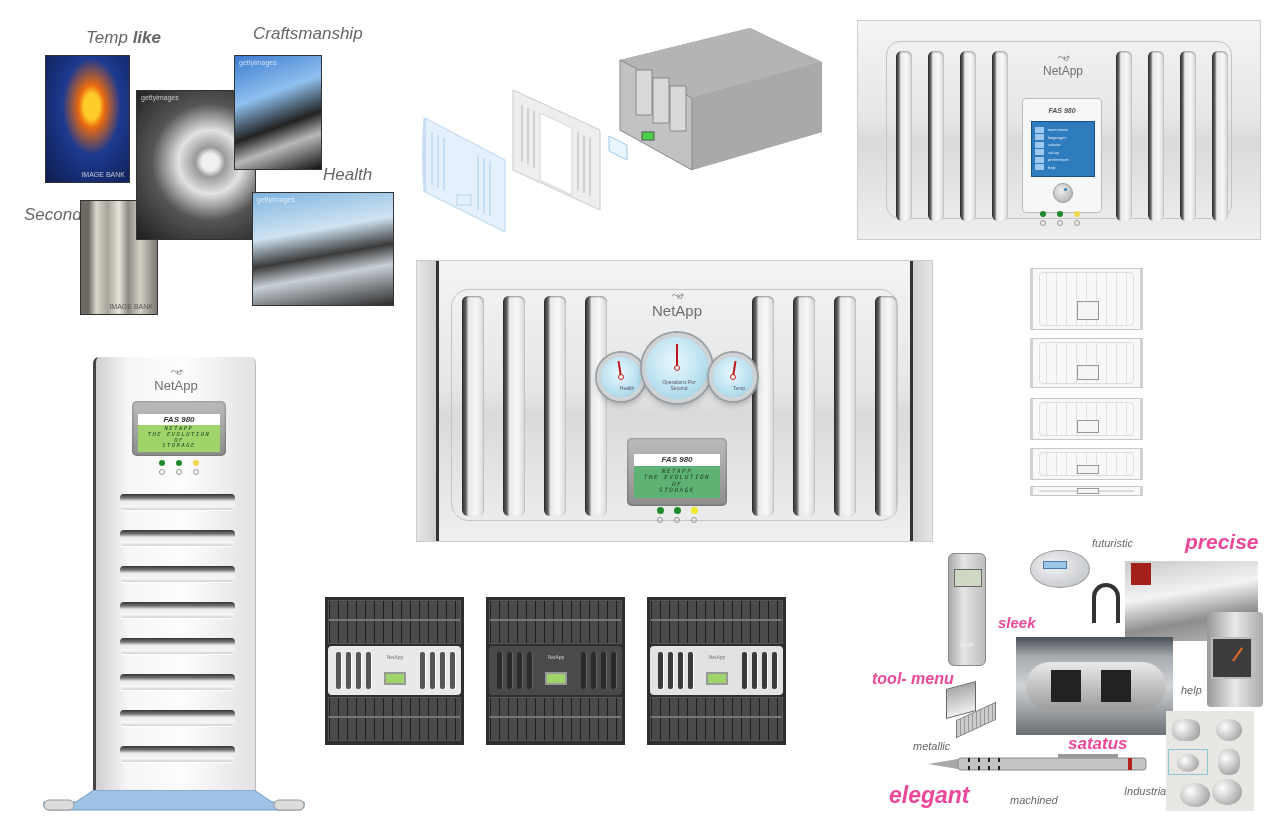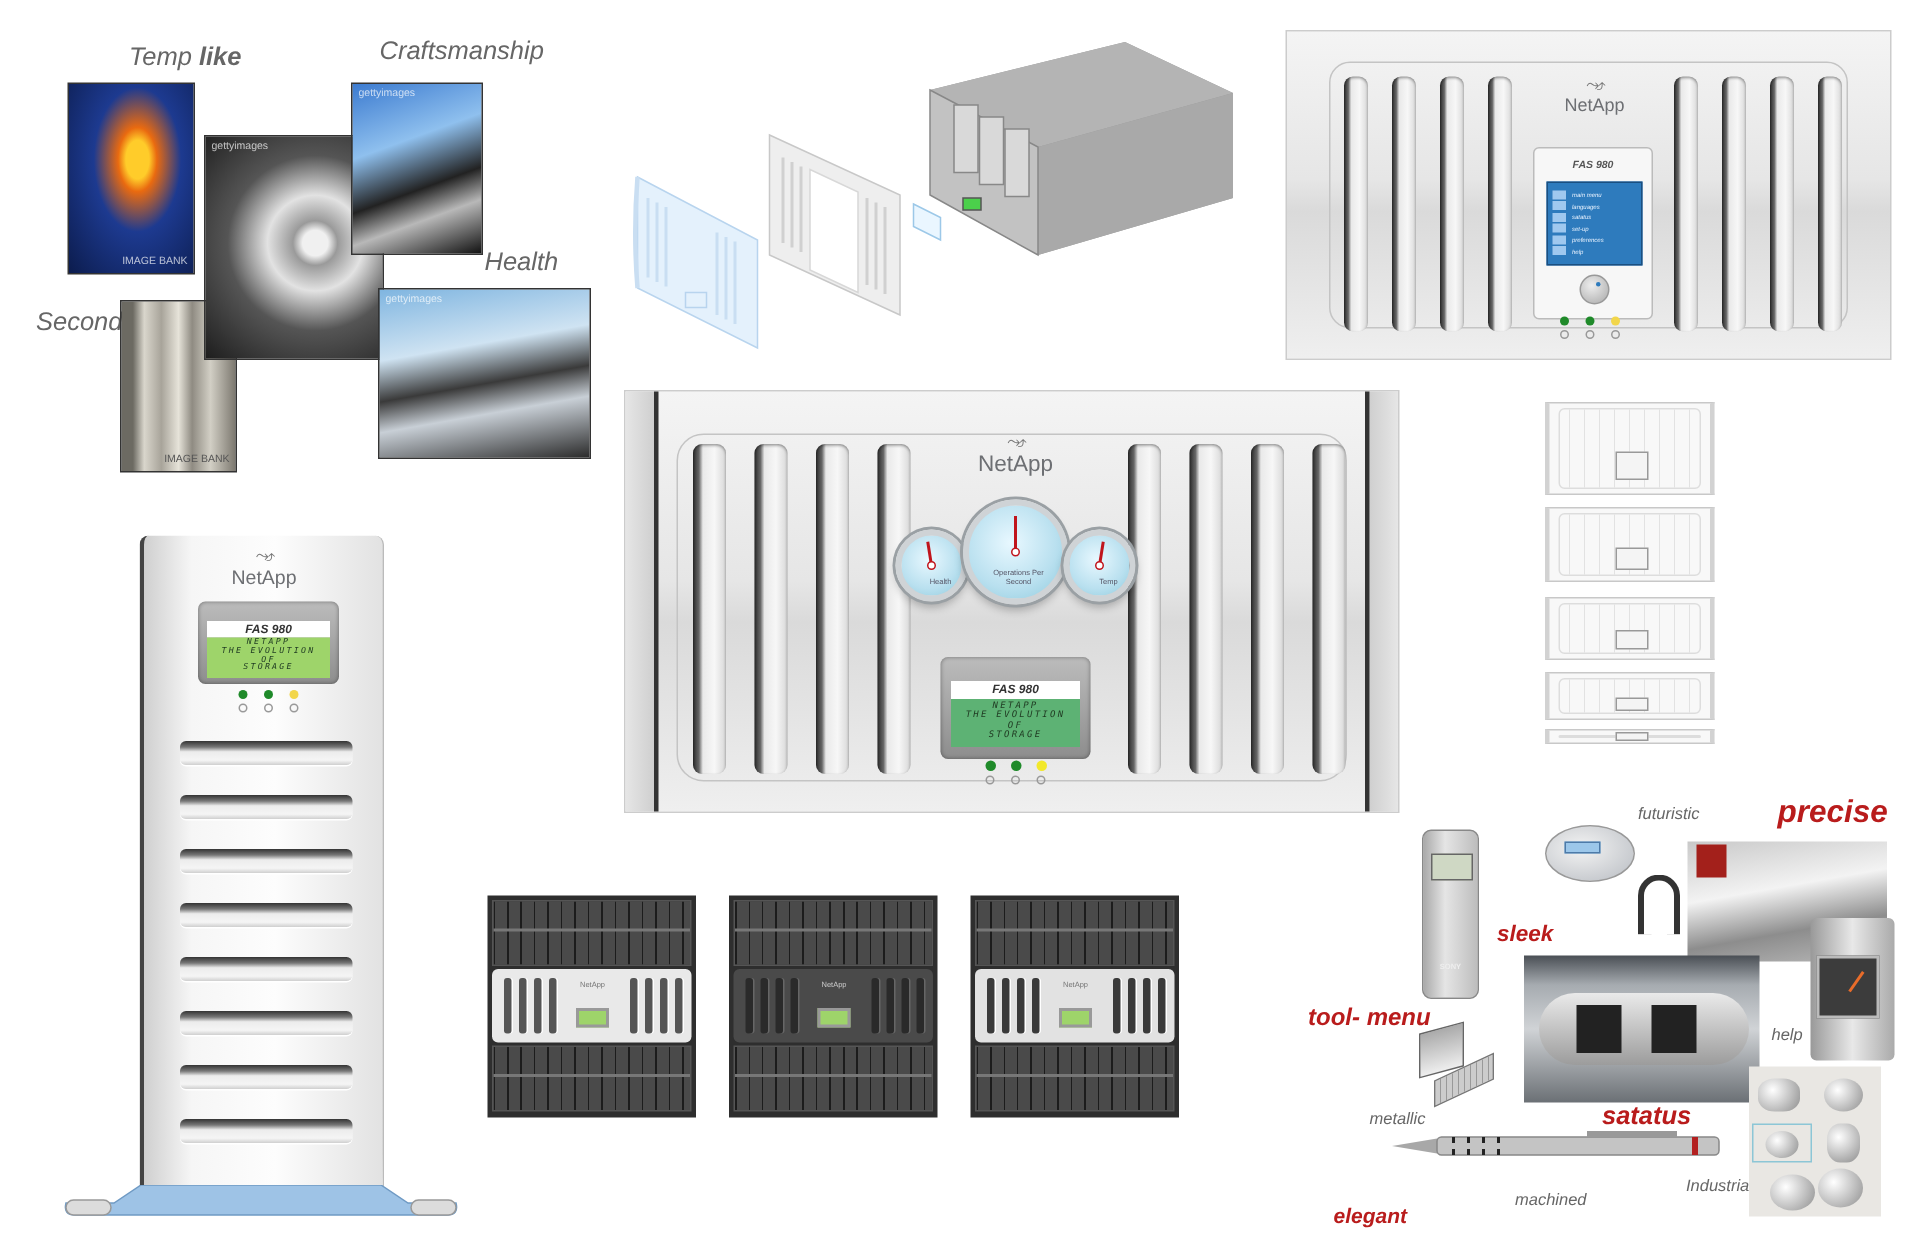--- a/index.html
+++ b/index.html
@@ -1,19 +1,19 @@
 <!DOCTYPE html>
 <html><head>
 <meta charset="utf-8">
 <style>
   * { box-sizing: border-box; margin: 0; padding: 0; }
   html, body { width: 1280px; height: 828px; background: #ffffff; overflow: hidden; position: relative; font-family: "Liberation Sans", sans-serif; }
   .abs { position: absolute; }
   .word { position: absolute; font-style: italic; color: #666; white-space: nowrap; font-family: "Liberation Sans", sans-serif; }
-  .word.bold { font-weight: bold; color: #b91c1c; }
+  .word.bold { font-weight: bold; color: #ec4899; }
 
   
   .photo { position: absolute; overflow: hidden; border: 1px solid #333; }
   .photo .tag { position: absolute; left: 4px; top: 3px; font-size: 7px; color: rgba(255,255,255,0.7); font-family: "Liberation Sans", sans-serif; }
 
   
   .metal { background: linear-gradient(180deg, #f4f4f4 0%, #e6e6e6 45%, #dadada 55%, #efefef 100%); }
   .slot { position: absolute; border-radius: 6px; background: linear-gradient(90deg, #2d2d2d 0%, #666 18%, #e9e9e9 30%, #f7f7f7 65%, #d8d8d8 100%); box-shadow: inset 0 1px 2px rgba(0,0,0,.4); }
   .hslot { position: absolute; border-radius: 4px; background: linear-gradient(180deg, #333 0%, #777 25%, #ececec 45%, #f5f5f5 80%, #cfcfcf 100%); box-shadow: 0 1px 0 #fff; }
   .logo { position: absolute; text-align: center; color: #6d6f73; font-family: "Liberation Sans", sans-serif; }
@@ -313,21 +313,21 @@
     </div>
   </div>
 
 <div class="word" style="left:1092px;top:537px;font-size:11px;">futuristic</div>
 <div class="word bold" style="left:1185px;top:530px;font-size:21px;">precise</div>
 <div class="word bold" style="left:998px;top:614px;font-size:15px;">sleek</div>
 <div class="word bold" style="left:872px;top:670px;font-size:16px;">tool- menu</div>
 <div class="word" style="left:1181px;top:684px;font-size:11px;">help</div>
 <div class="word" style="left:913px;top:740px;font-size:11px;">metallic</div>
 <div class="word bold" style="left:1068px;top:734px;font-size:17px;">satatus</div>
-<div class="word bold" style="left:889px;top:802px;font-size:14px;">elegant</div>
+<div class="word bold" style="left:889px;top:782px;font-size:23px;">elegant</div>
 <div class="word" style="left:1010px;top:794px;font-size:11px;">machined</div>
 <div class="word" style="left:1124px;top:785px;font-size:11px;">Industrial</div>
 
 <div class="abs" style="left:948px;top:553px;width:38px;height:113px;border-radius:6px;background:linear-gradient(90deg,#a9a9a9,#e5e5e5 40%,#bdbdbd);border:1px solid #888;">
   <div class="abs" style="left:5px;top:15px;width:28px;height:18px;background:#cfd8c4;border:1px solid #666;"></div>
   <div class="abs" style="left:0;top:88px;width:100%;text-align:center;font-size:5px;color:#eee;font-weight:bold;">SONY</div>
 </div>
 <div class="abs" style="left:1030px;top:550px;width:60px;height:38px;border-radius:50%;background:radial-gradient(ellipse at 40% 40%,#f3f3f3,#b8bcc2);border:1px solid #999;">
   <div class="abs" style="left:12px;top:10px;width:24px;height:8px;background:#9cc7ea;border:1px solid #4d7aa8;"></div>
 </div>

